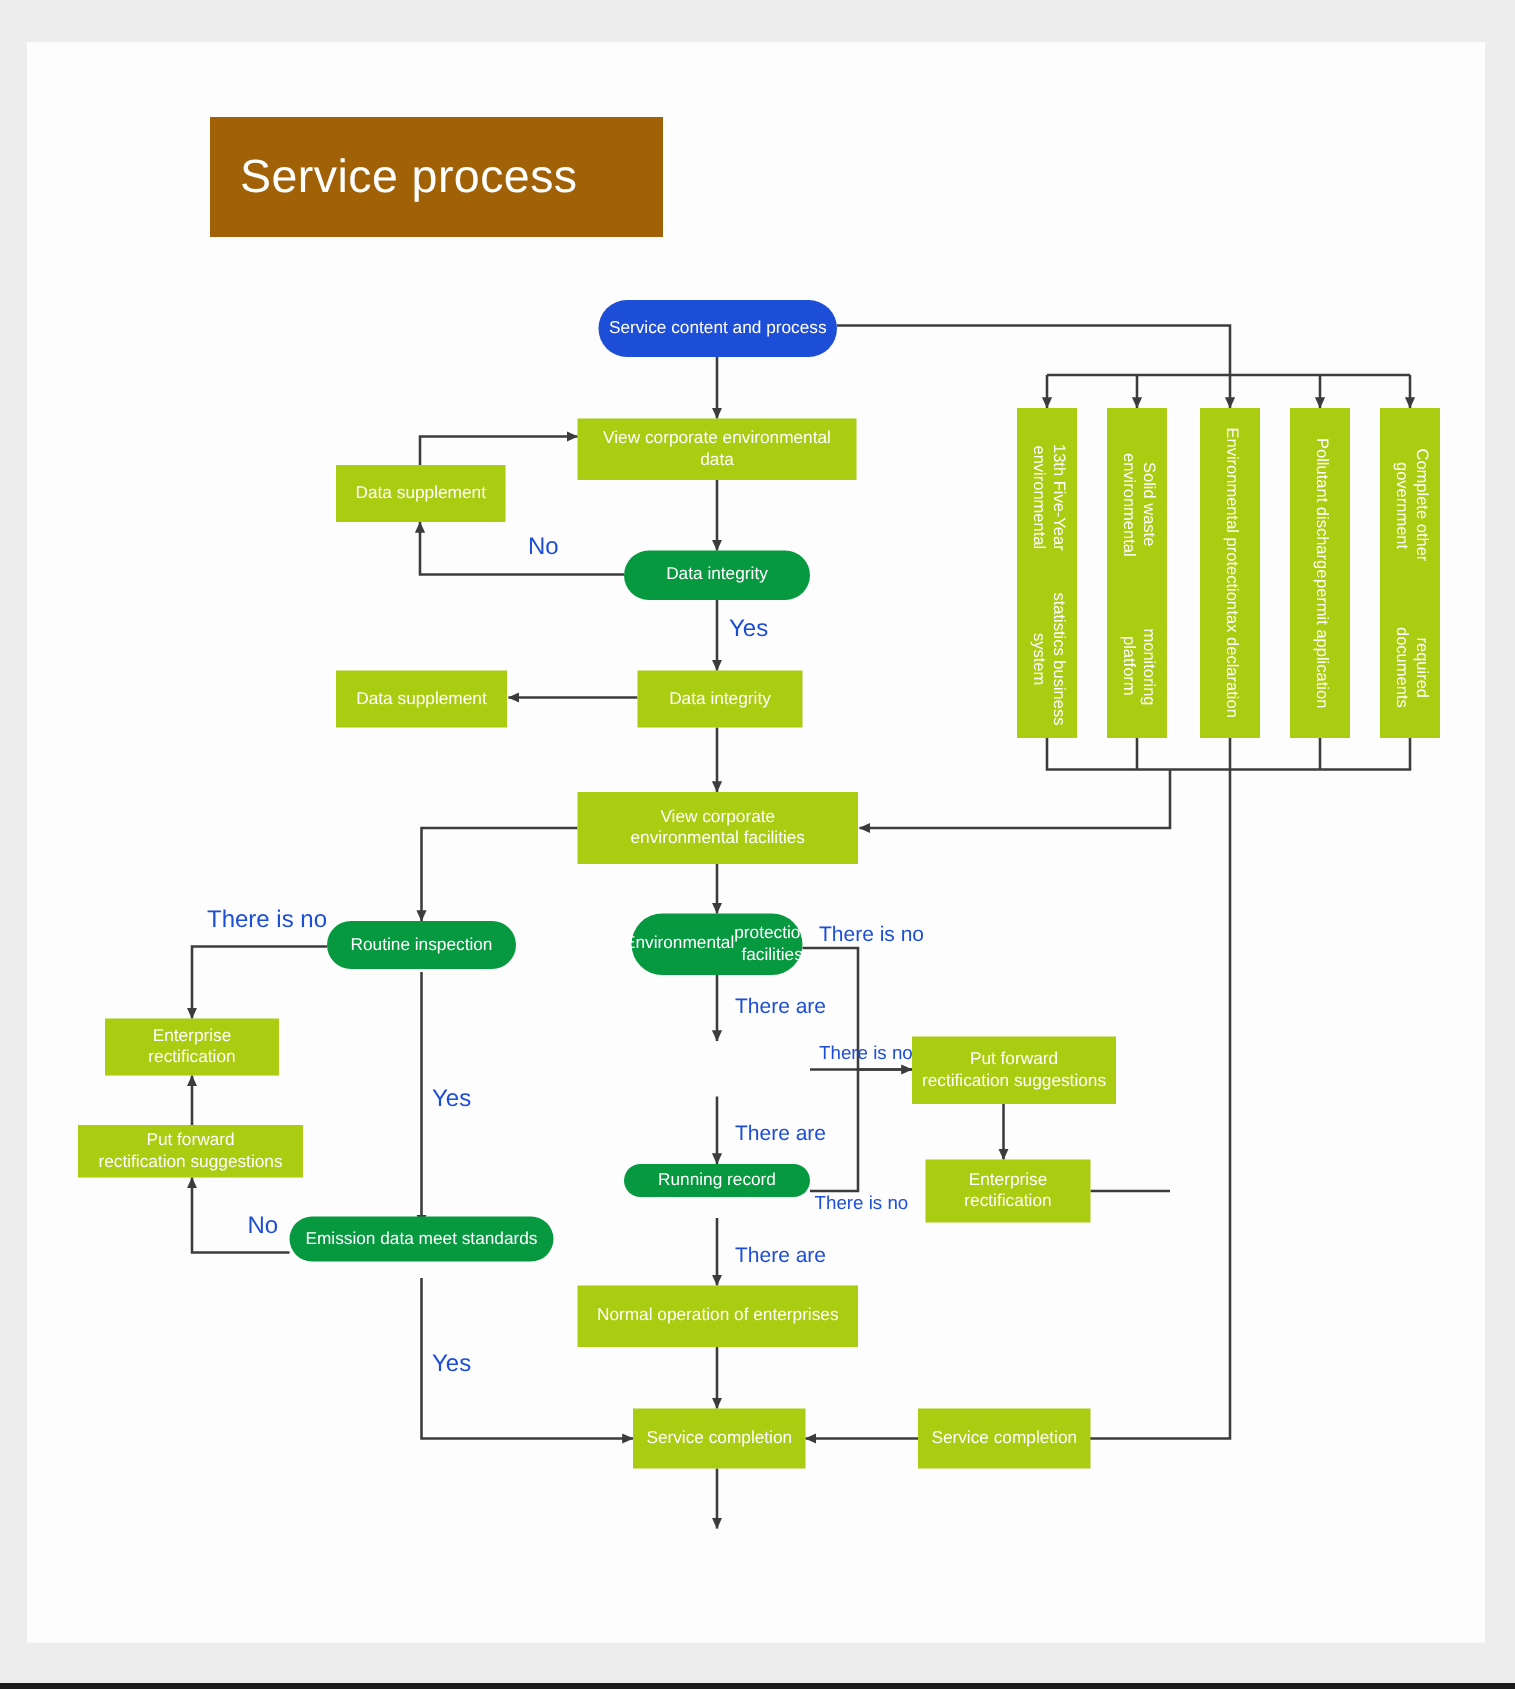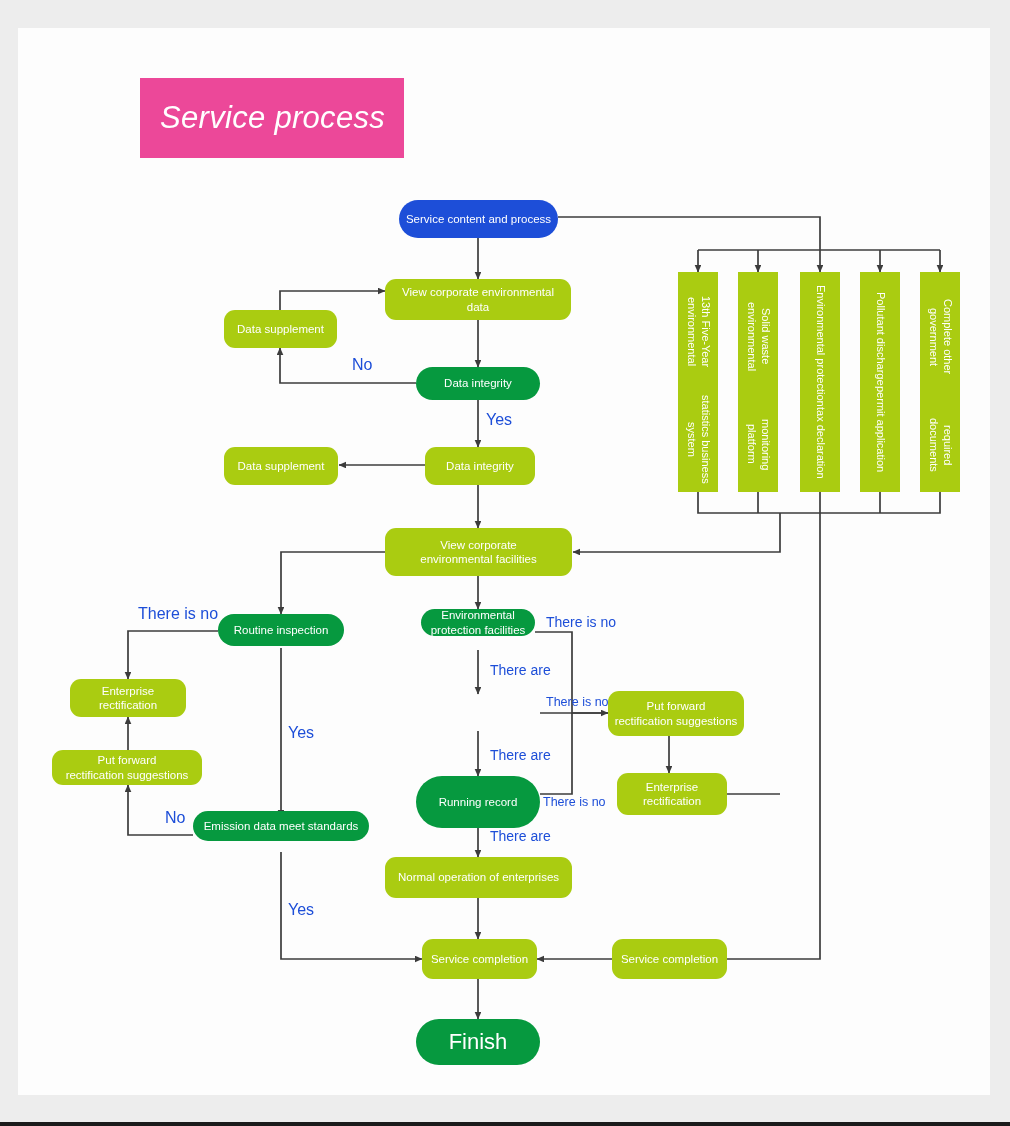--- a/index.html
+++ b/index.html
@@ -10,38 +10,38 @@
     overflow:hidden;
   }
   #page{position:relative;width:1010px;height:1126px;}
   #card{
     position:absolute;left:18px;top:28px;width:972px;height:1067px;
     background:#fdfdfd;
   }
   #bottombar{position:absolute;left:0;top:1122px;width:1010px;height:4px;background:#1b1b1b;}
 
   #title-banner{
-    position:absolute;left:140px;top:78px;width:264px;height:80px;
-    background:#ec4899;
-    display:flex;align-items:center;font-style:italic;
+    position:absolute;left:140px;top:78px;width:302px;height:80px;
+    background:#a16207;
+    display:flex;align-items:center;
   }
   #title-banner .t{
     color:#ffffff;font-size:31px;letter-spacing:.3px;margin-left:20px;
     font-family:"Liberation Sans", sans-serif;
   }
 
   svg#wires{position:absolute;left:0;top:0;width:1010px;height:1126px;pointer-events:none;}
 
   .node{
     position:absolute;box-sizing:border-box;
     display:flex;align-items:center;justify-content:center;text-align:center;
     color:#ffffff;line-height:1.25;
     padding:2px 6px;
   }
-  .lime{background:#aacc11;border-radius:11px;}
+  .lime{background:#aacc11;}
   .green{background:#06993f;border-radius:999px;}
   .navy{background:#1d4ed8;border-radius:999px;}
   .vlime{
     background:#aacc11;color:#fff;
     writing-mode:vertical-rl;
     display:flex;align-items:center;justify-content:center;
     line-height:1.25;text-align:center;
   }
   .lbl{
     position:absolute;color:#1d4ed8;font-size:14px;white-space:nowrap;
@@ -208,27 +208,27 @@
 
   <div class="node lime" style="left:52px;top:750px;width:150px;height:35px;font-size:11.5px;flex-direction:column;">
     <span>Put forward</span>
     <span>rectification suggestions</span>
   </div>
 
   <div class="node green" style="left:193px;top:774px;width:176px;height:30px;font-size:11.5px;margin-top:37px;">
     <span>Emission data meet standards</span>
   </div>
 
-  <div class="node green" style="left:421px;top:609px;width:114px;height:27px;font-size:11.5px;flex-direction:column;">
+  <div class="node green" style="left:421px;top:609px;width:114px;height:41px;font-size:11.5px;flex-direction:row;">
     <span>Environmental</span>
     <span>protection facilities</span>
   </div>
 
 
-  <div class="node green" style="left:416px;top:776px;width:124px;height:52px;font-size:11.5px;">
+  <div class="node green" style="left:416px;top:776px;width:124px;height:22px;font-size:11.5px;">
     <span>Running record</span>
   </div>
 
   <div class="node lime" style="left:608px;top:691px;width:136px;height:45px;font-size:11.5px;flex-direction:column;">
     <span>Put forward</span>
     <span>rectification suggestions</span>
   </div>
 
   <div class="node lime" style="left:617px;top:773px;width:110px;height:42px;font-size:11.5px;flex-direction:column;">
     <span>Enterprise</span>
@@ -240,23 +240,20 @@
   </div>
 
   <div class="node lime" style="left:422px;top:939px;width:115px;height:40px;font-size:11.5px;">
     <span>Service completion</span>
   </div>
 
   <div class="node lime" style="left:612px;top:939px;width:115px;height:40px;font-size:11.5px;">
     <span>Service completion</span>
   </div>
 
-  <div class="node green" style="left:416px;top:1019px;width:124px;height:46px;font-size:22px;">
-    <span>Finish</span>
-  </div>
 
   <div class="lbl big" style="left:352px;top:356px;">No</div>
   <div class="lbl big" style="left:486px;top:411px;">Yes</div>
 
   <div class="lbl big" style="left:138px;top:605px;">There is no</div>
   <div class="lbl big" style="left:288px;top:724px;">Yes</div>
   <div class="lbl big" style="left:165px;top:809px;">No</div>
   <div class="lbl big" style="left:288px;top:901px;">Yes</div>
 
   <div class="lbl" style="left:546px;top:614px;">There is no</div>

